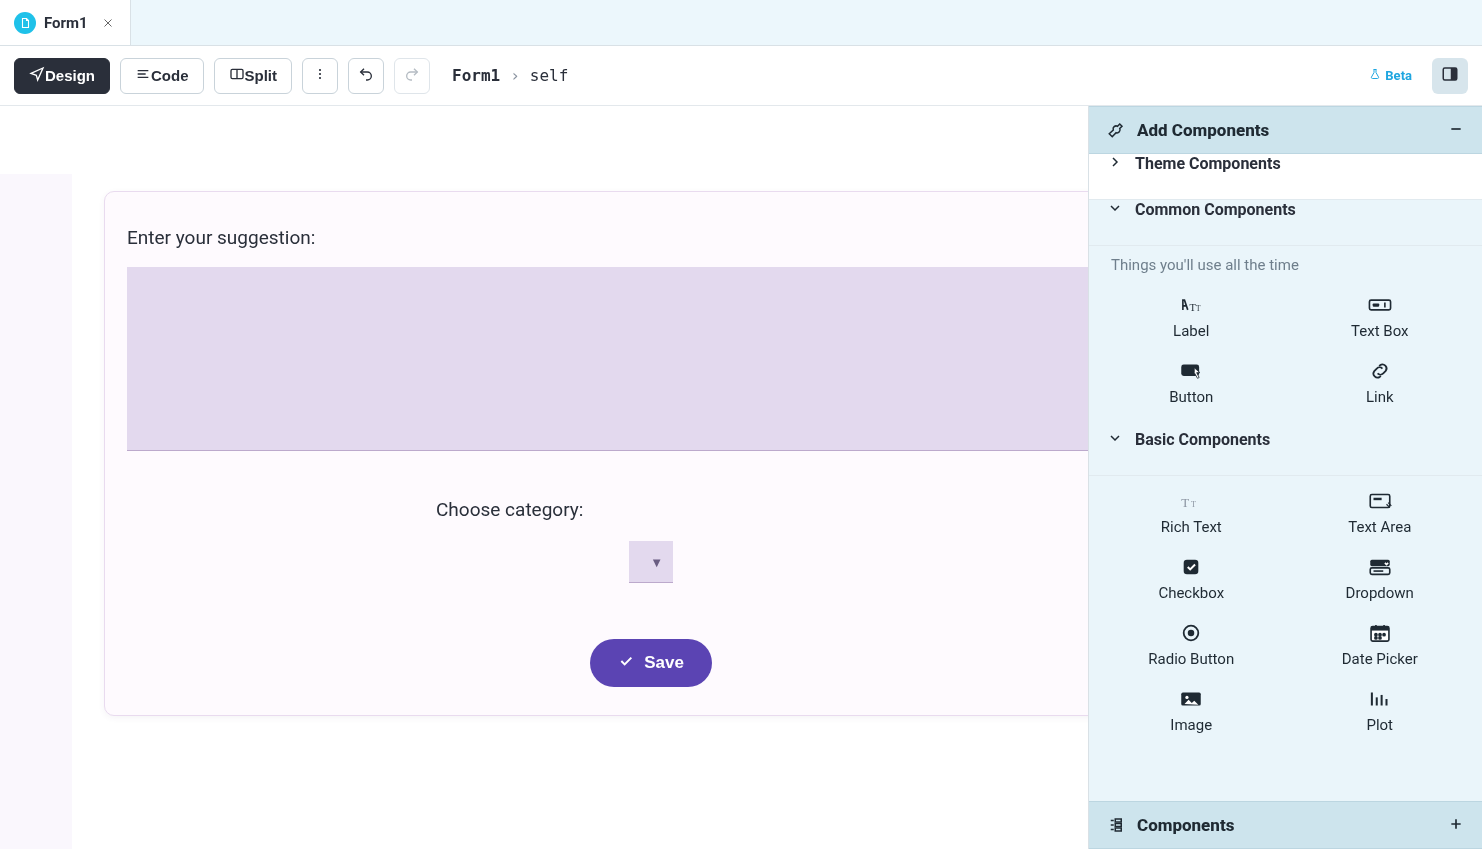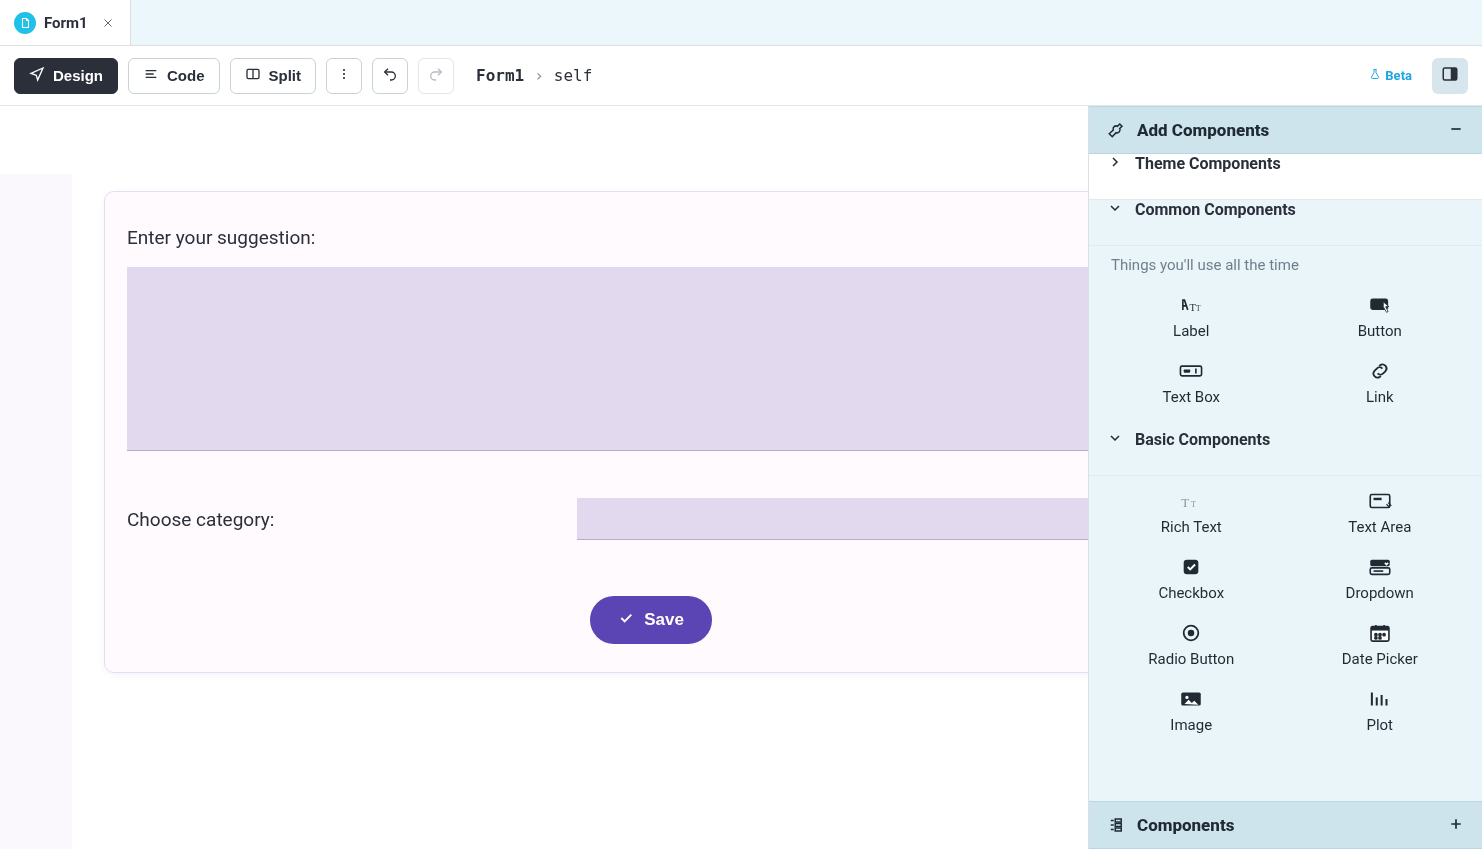--- a/index.html
+++ b/index.html
@@ -39,21 +39,21 @@
   .tab-close svg { width:12px; height:12px; }
 
   
   .toolbar {
     display:flex; align-items:center; gap: 10px;
     padding: 10px 14px;
     height: 60px;
     border-bottom: 1px solid #e3e8ec;
   }
   .btn {
-    display:inline-flex; align-items:center; gap:8px;
+    display:inline-flex; align-items:center; gap:0;
     height: 36px; padding: 0 14px;
     border: 1px solid #c9d3da; border-radius: 6px;
     background:#fff; cursor:pointer; font-weight:600; font-size: 15px;
     color:#2a2f3a;
   }
   .btn.icon-only { width:36px; padding:0; justify-content:center; }
   .btn svg { width:16px; height:16px; }
   .btn.dark {
     background:#2a2f3a; color:#fff; border-color:#2a2f3a;
   }
@@ -102,21 +102,21 @@
   }
   .form-label {
     font-size: 19px; color:#2a2f3a; margin-bottom: 18px; display:block;
   }
   .form-textarea {
     width: 100%; height: 184px; resize: both;
     border: none; border-bottom: 1px solid #bca9cc;
     background: #e3d9ee; padding: 10px; font:inherit;
   }
   .category-row {
-    display:flex; align-items:center; margin-top: 44px; gap: 20px;
+    display:flex; align-items:center; margin-top: 44px; gap: 20px; flex-direction: column;
   }
   .category-row .form-label { margin:0; flex:0 0 auto; width: 430px;}
   .form-select-wrap { flex:1; position:relative; }
   .form-select {
     width:100%; height:42px; padding: 0 34px 0 10px;
     border:none; border-bottom:1px solid #bca9cc;
     background:#e3d9ee; font:inherit; appearance:none;
   }
   .form-select-caret {
     position:absolute; right:10px; top:50%; transform:translateY(-50%);
@@ -344,36 +344,36 @@
                 <svg viewBox="0 0 32 24" fill="none" stroke="#1f2a33" stroke-width="2">
                   <path d="M4 18V6h2l4 12M8 13h-3" transform="translate(2,0)"></path>
                   <text x="14" y="19" font-size="13" font-family="serif" fill="#1f2a33" stroke="none">T</text>
                   <text x="22" y="19" font-size="9" font-family="serif" fill="#1f2a33" stroke="none">T</text>
                 </svg>
               </span>
               <span class="ci-label">Label</span>
             </div>
             <div class="comp-item">
               <span class="ci-icon">
-                <svg viewBox="0 0 32 24">
-                  <rect x="4" y="4" width="22" height="14" rx="3" fill="#1f2a33"></rect>
-                  <path d="M20 14l4 7 2-1-3-6 4-0-7-6z" fill="#fff" stroke="#1f2a33" stroke-width="1"></path>
-                </svg>
-              </span>
-              <span class="ci-label">Button</span>
-            </div>
-            <div class="comp-item">
-              <span class="ci-icon">
                 <svg viewBox="0 0 32 24" fill="none" stroke="#1f2a33" stroke-width="2">
                   <rect x="3" y="6" width="26" height="12" rx="2"></rect>
                   <rect x="7" y="10" width="8" height="4" rx="1" fill="#1f2a33" stroke="none"></rect>
                   <line x1="22" y1="9" x2="22" y2="15"></line>
                 </svg>
               </span>
               <span class="ci-label">Text Box</span>
+            </div>
+            <div class="comp-item">
+              <span class="ci-icon">
+                <svg viewBox="0 0 32 24">
+                  <rect x="4" y="4" width="22" height="14" rx="3" fill="#1f2a33"></rect>
+                  <path d="M20 14l4 7 2-1-3-6 4-0-7-6z" fill="#fff" stroke="#1f2a33" stroke-width="1"></path>
+                </svg>
+              </span>
+              <span class="ci-label">Button</span>
             </div>
             <div class="comp-item">
               <span class="ci-icon">
                 <svg viewBox="0 0 32 24" fill="none" stroke="#1f2a33" stroke-width="2.2">
                   <path d="M13 15a5 5 0 0 0 7 0l3-3a5 5 0 0 0-7-7l-1 1"></path>
                   <path d="M19 9a5 5 0 0 0-7 0l-3 3a5 5 0 0 0 7 7l1-1"></path>
                 </svg>
               </span>
               <span class="ci-label">Link</span>
             </div>

